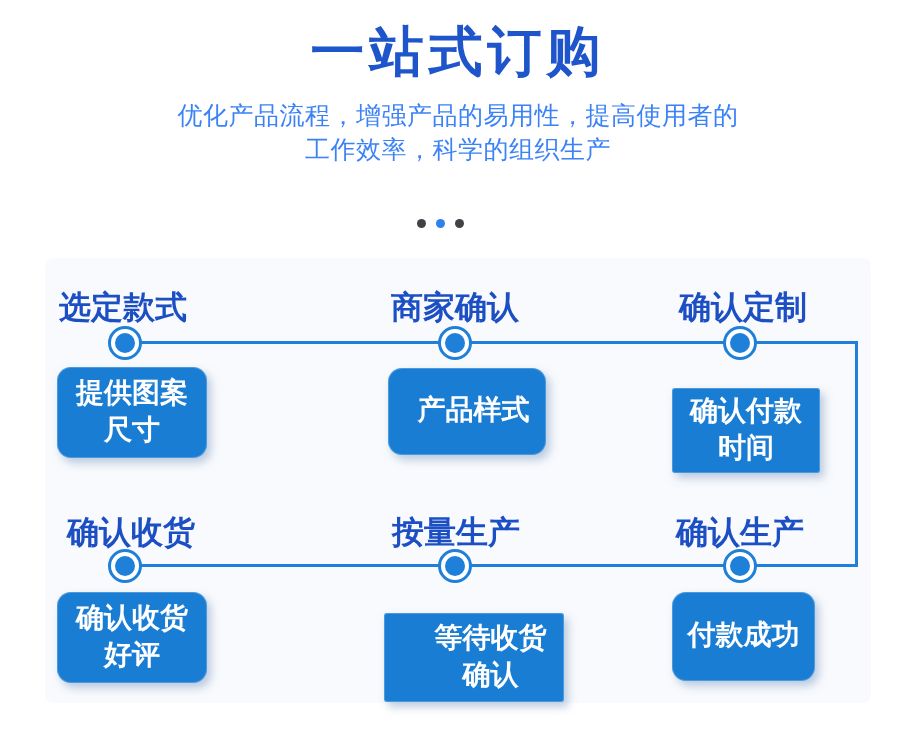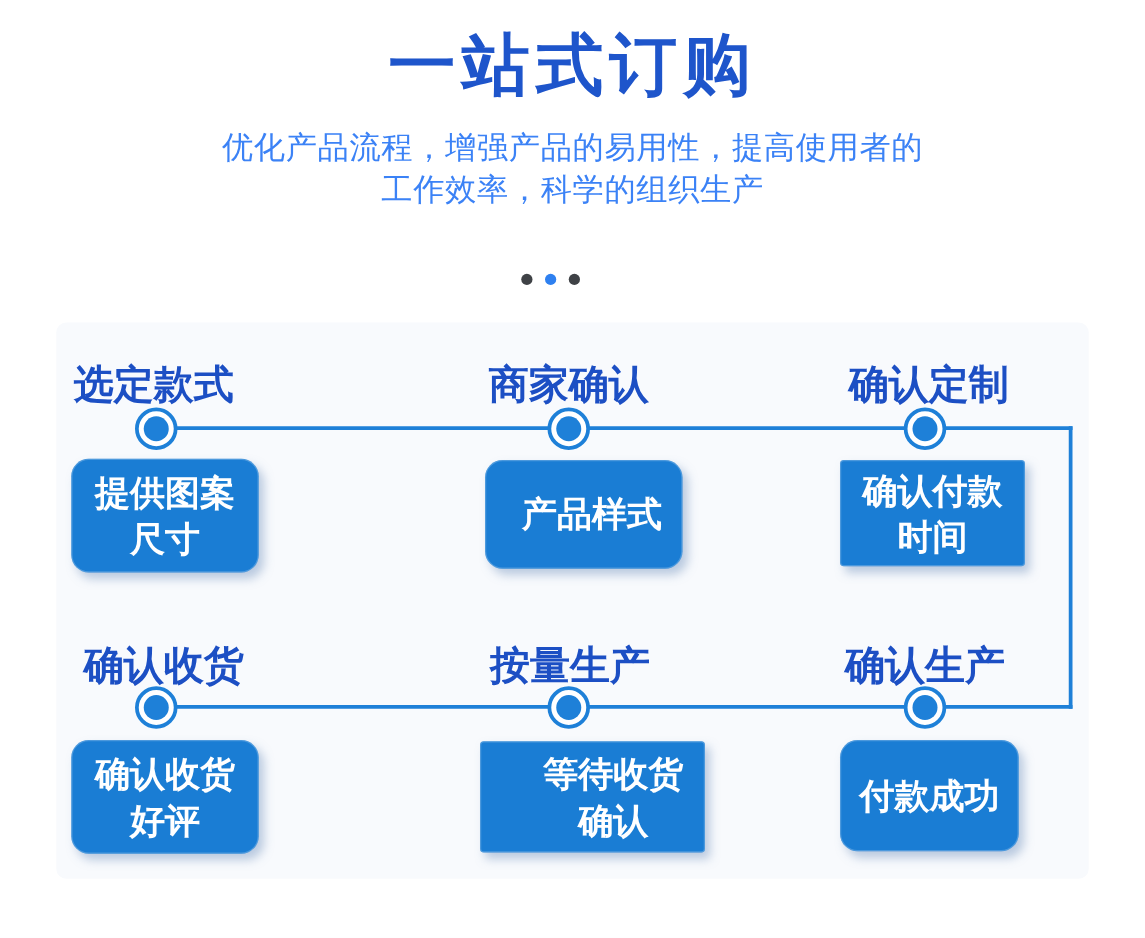--- a/index.html
+++ b/index.html
@@ -1,18 +1,18 @@
 <!DOCTYPE html>
 <html><head>
 <meta charset="utf-8">
 <style>
   html,body{margin:0;padding:0;background:#ffffff;}
   .canvas{
     position:relative;width:880px;height:750px;background:#ffffff;overflow:hidden;
-    font-family:Liberation Sans, sans-serif;
+    font-family:Liberation Mono, monospace;
     border-radius:15px;
   }
   .title{
     position:absolute;top:16px;left:0;width:916px;margin:0;
     text-align:center;font-size:54px;font-weight:bold;color:#1e55cb;letter-spacing:5px;
   }
   .subtitle{
     position:absolute;top:101px;left:0;width:916px;
     text-align:center;font-size:25px;line-height:34px;color:#3b82f6;
     white-space:pre-line;letter-spacing:0.5px;
@@ -37,21 +37,21 @@
     display:flex;align-items:center;justify-content:center;
   }
   .node-dot{width:20px;height:20px;border-radius:50%;background:#1e80d8;}
   .step-box{
     position:absolute;background:#1a7dd4;color:#ffffff;
     display:flex;align-items:center;justify-content:center;
     text-align:center;font-size:28px;font-weight:bold;line-height:37px;
     white-space:pre-line;border-radius:14px;
     box-shadow:inset 0 0 0 1px rgba(255,255,255,0.22), 4px 5px 8px rgba(125,155,195,0.5);
   }
-  .sharp{border-radius:3px;}
+  .sharp{border-radius:3px;margin-top:20px;}
 </style>
 </head>
 <body>
 
 <div class="canvas">
 
   <h1 class="title">一站式订购</h1>
 
   <div class="subtitle">优化产品流程，增强产品的易用性，提高使用者的
 工作效率，科学的组织生产</div>

